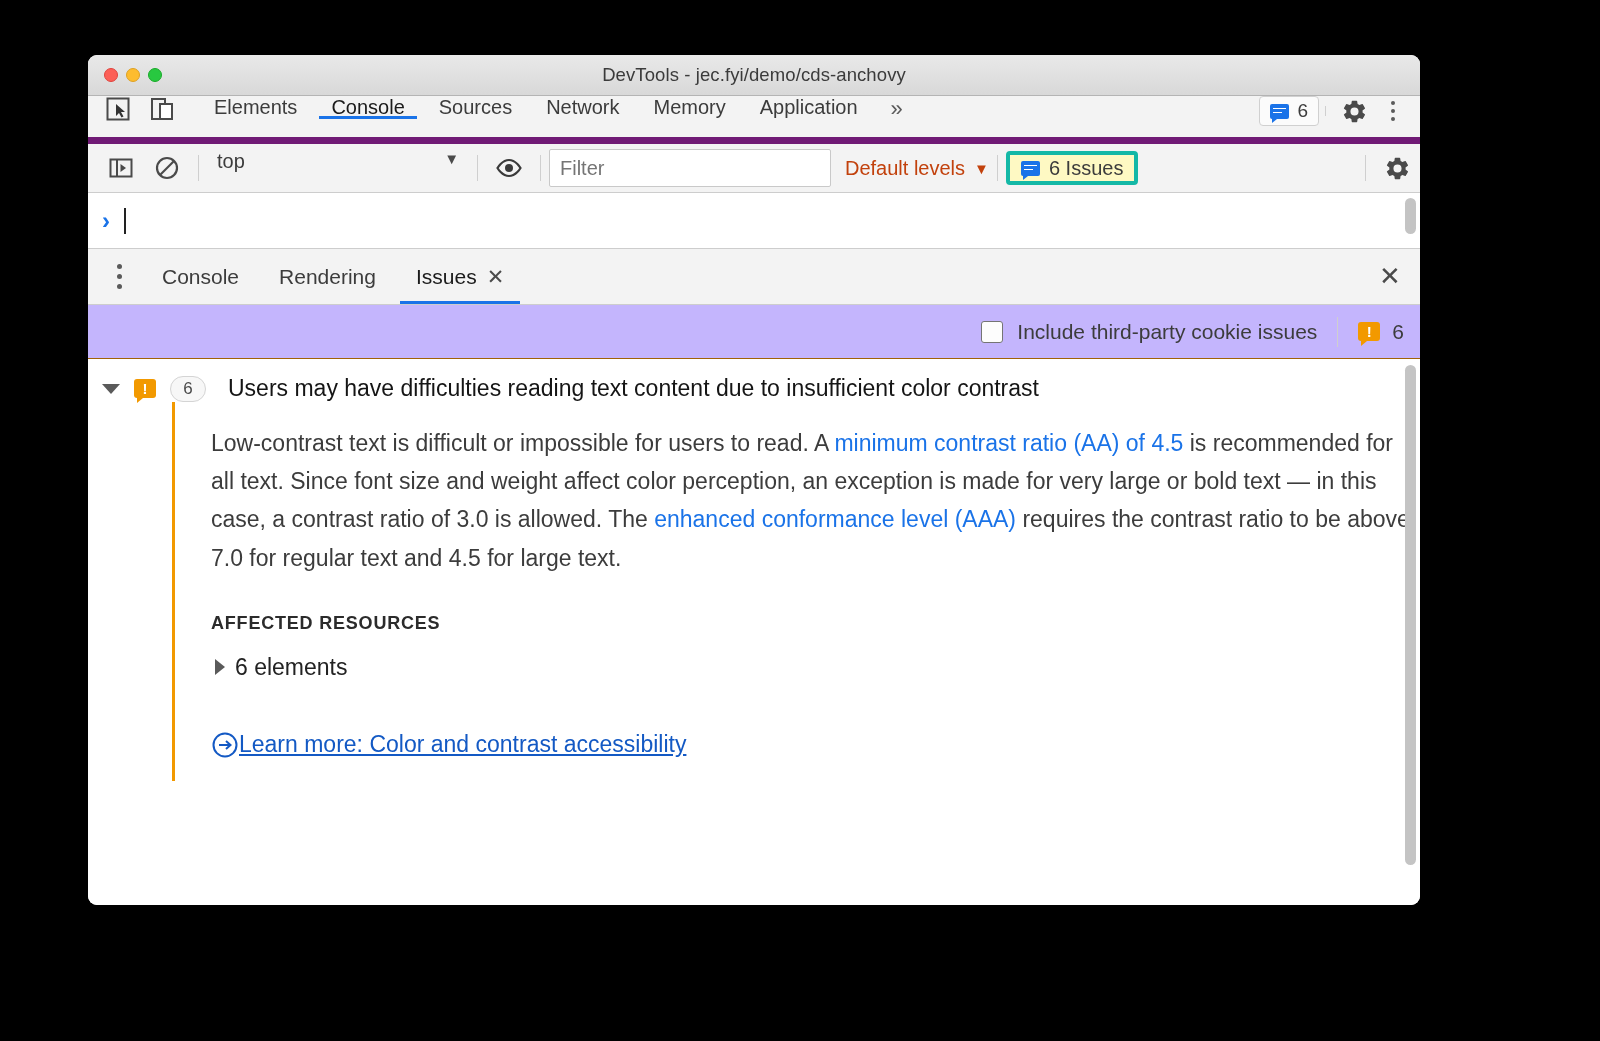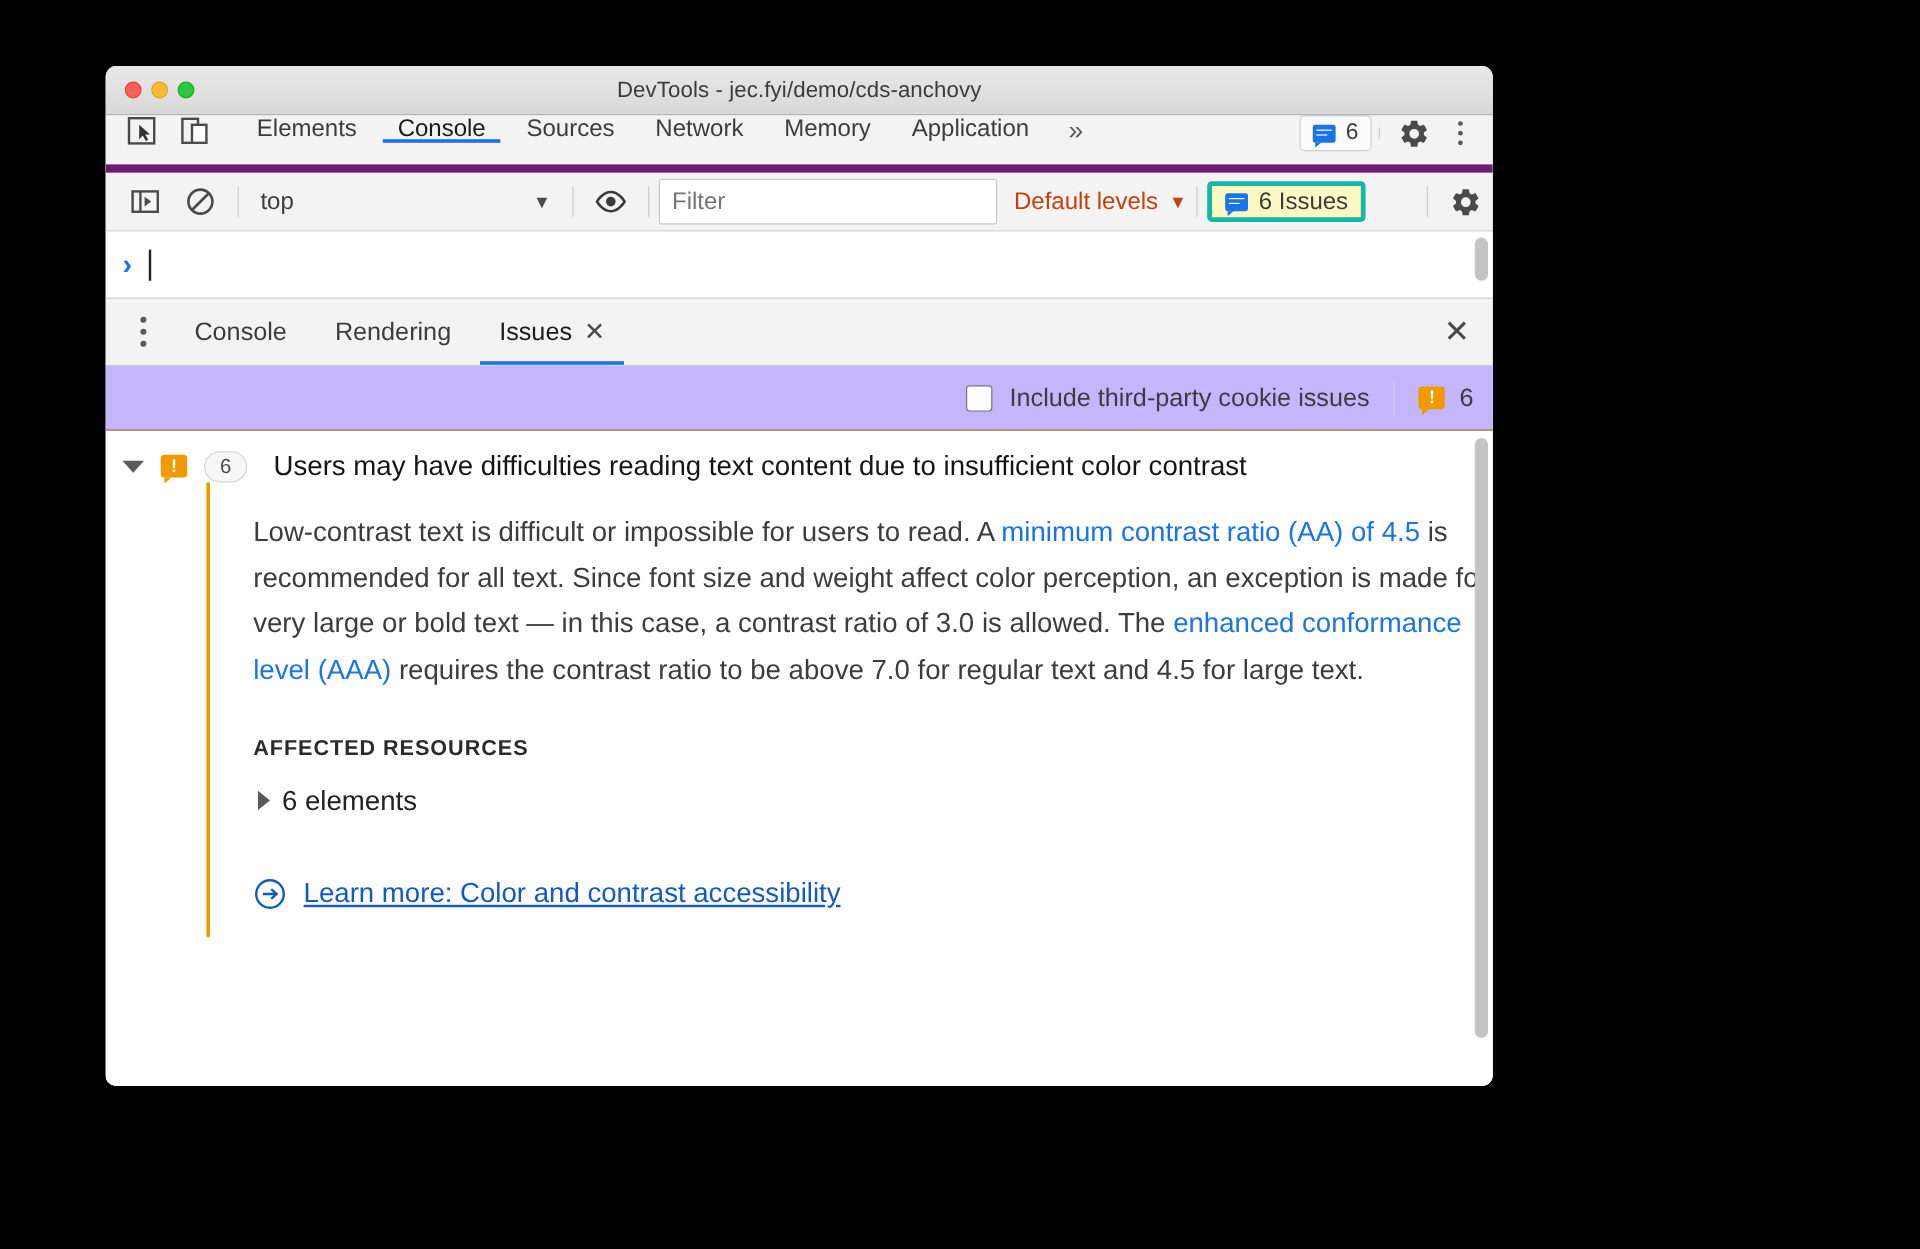--- a/index.html
+++ b/index.html
@@ -8,21 +8,21 @@
     width: 1600px; height: 1041px;
     background: #000000;
     font-family: "Liberation Sans", sans-serif;
     -webkit-font-smoothing: antialiased;
   }
 
   
   .window {
     position: absolute;
     left: 88px; top: 55px;
-    width: 1156px; height: 850px;
+    width: 1332px; height: 850px;
     background: #ffffff;
     border-radius: 9px;
     box-shadow: 0 10px 40px rgba(0,0,0,0.55);
     overflow: hidden;
     display: flex;
     flex-direction: column;
   }
 
   
   .titlebar {
@@ -127,21 +127,21 @@
     align-items: center;
     padding-left: 10px;
   }
   .ct-btn {
     width: 46px; height: 40px;
     display: flex; align-items: center; justify-content: center;
     cursor: pointer;
   }
   .vsep { width: 1px; height: 26px; background: #cfcfcf; margin: 0 8px; }
   .context-select {
-    display: flex; align-items: center;
+    display: flex; align-items: flex-start;
     width: 262px;
     height: 36px;
     padding: 0 10px;
     font-size: 20px;
     color: #3c3c3c;
     cursor: pointer;
   }
   .context-select .caret { margin-left: auto; font-size: 15px; color: #4a4a4a; }
   .filter-input {
     width: 282px; height: 38px;
@@ -386,21 +386,21 @@
   }
   .tri-right {
     width: 0; height: 0;
     border-top: 8px solid transparent;
     border-bottom: 8px solid transparent;
     border-left: 10px solid #5a5a5a;
     flex: 0 0 auto;
     margin-left: 4px;
   }
   .learn-row {
-    display: flex; align-items: center; gap: 14px;
+    display: flex; align-items: center; 
     margin-top: 50px;
     cursor: pointer;
   }
   .learn-row .lm-text {
     font-size: 23px;
     color: #1359c4;
     text-decoration: underline;
   }
   .issues-scroll {
     position: absolute;

